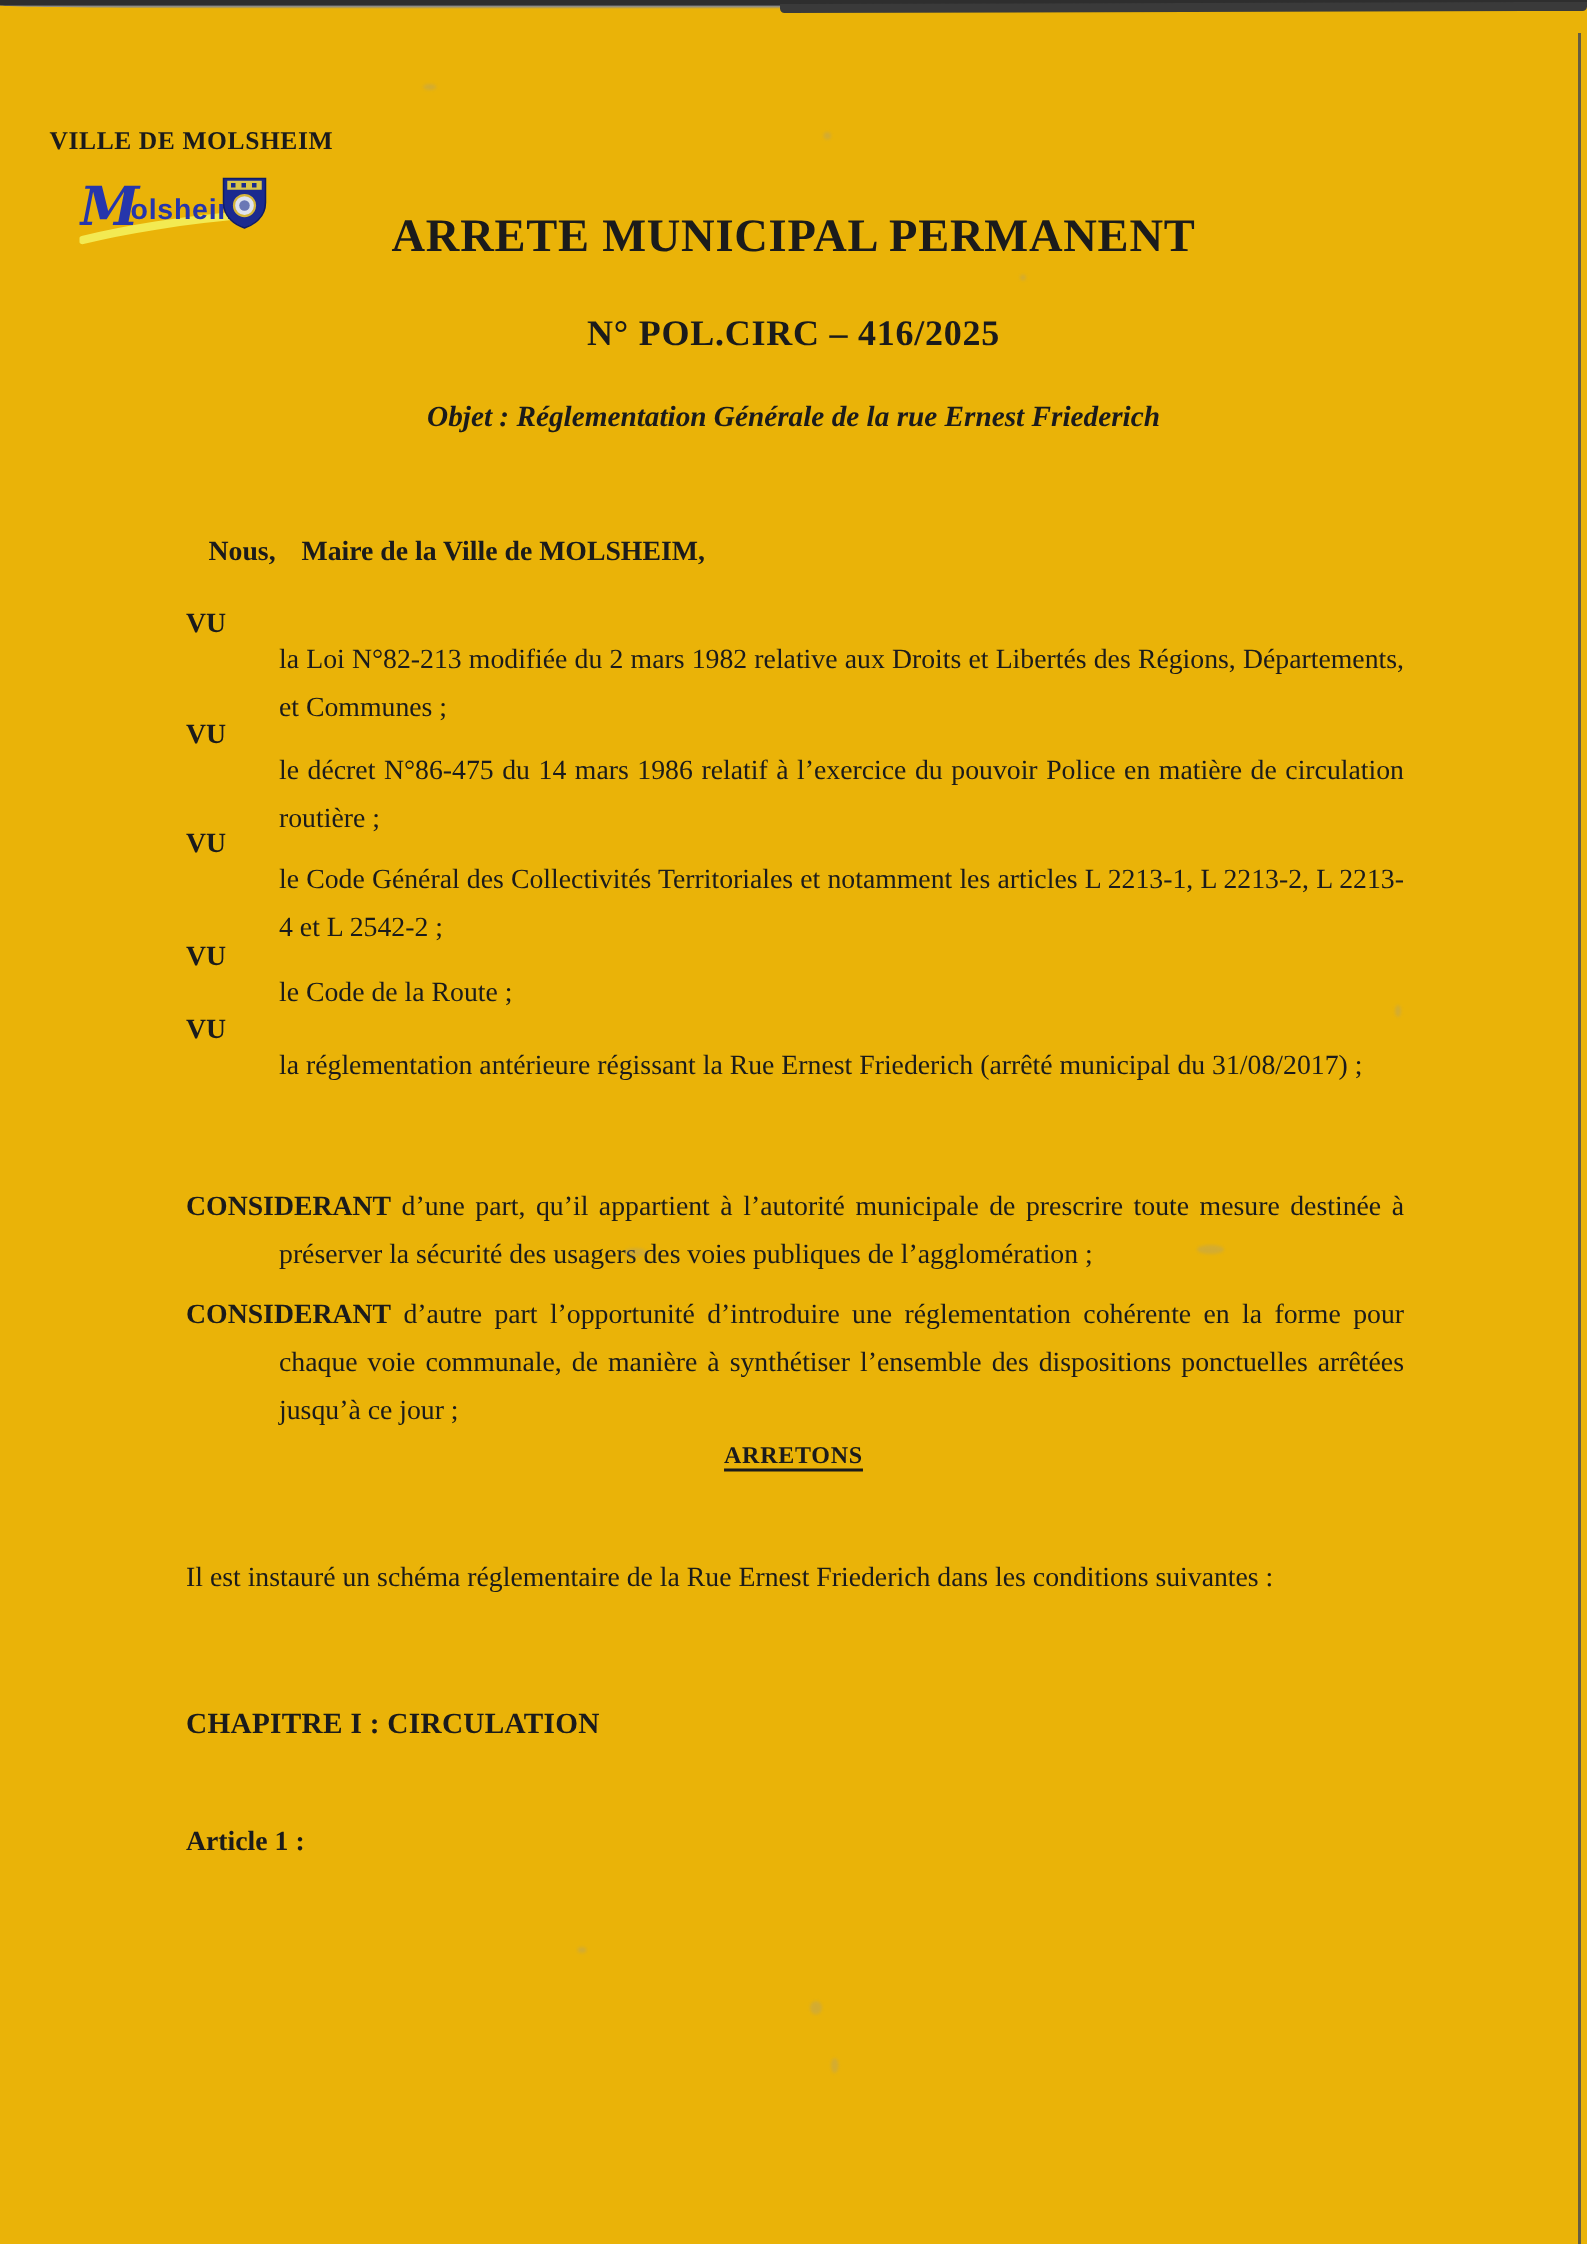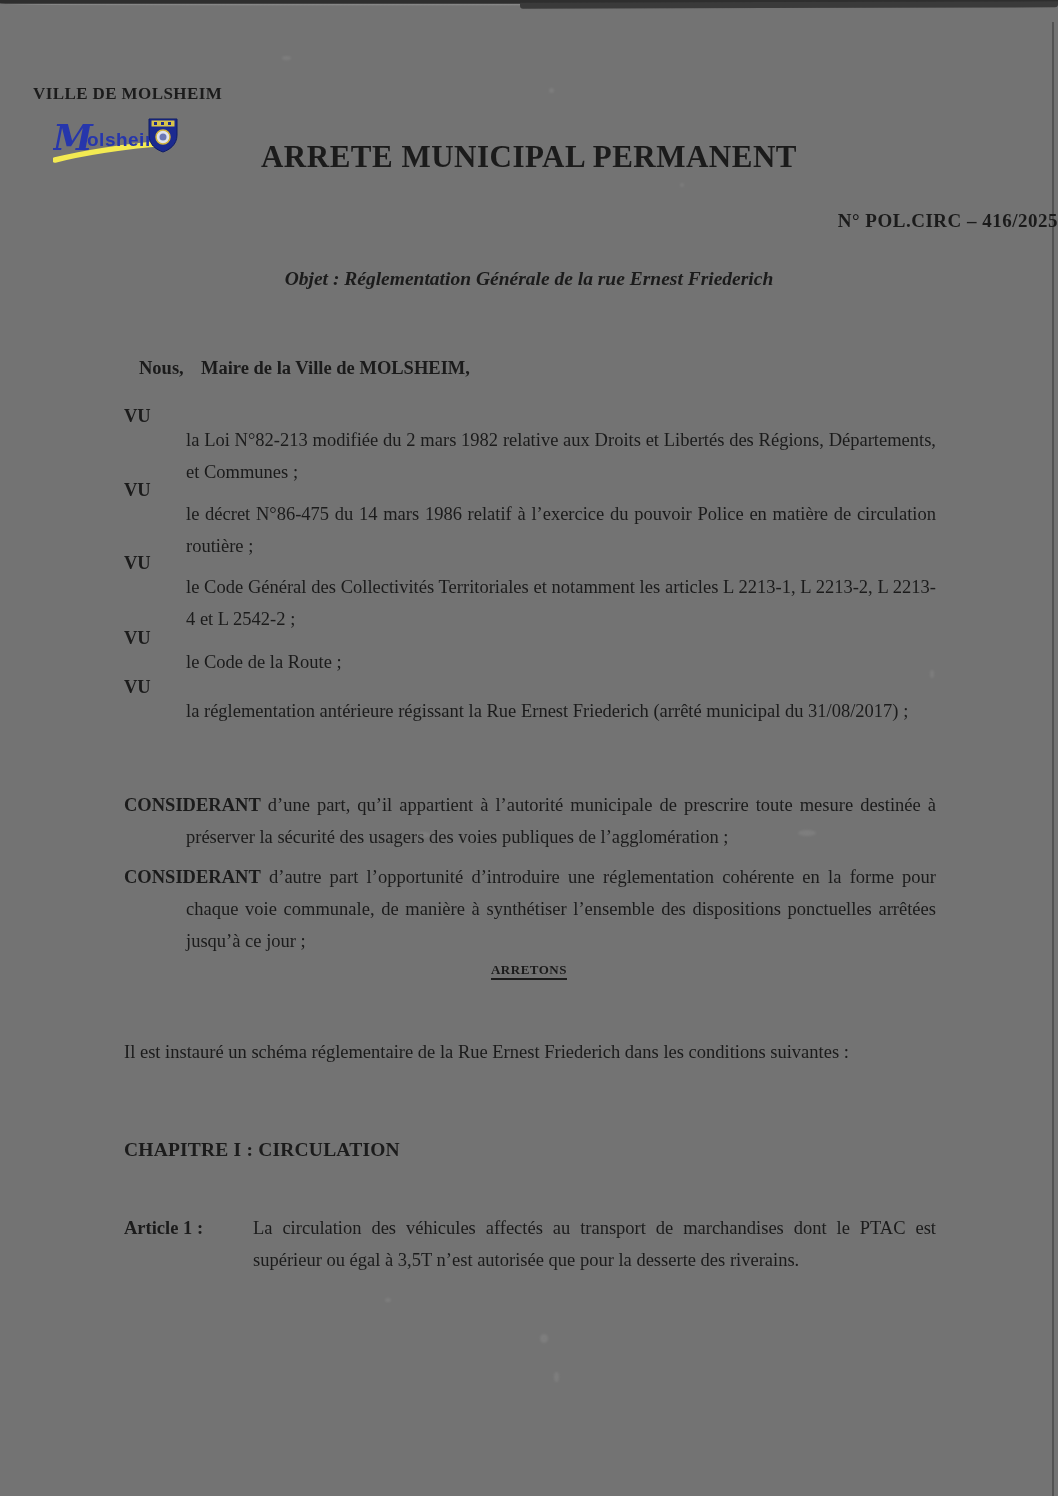--- a/index.html
+++ b/index.html
@@ -1,21 +1,21 @@
 <!DOCTYPE html>
 <html lang="fr"><head>
 <meta charset="utf-8">
 <style>
   html,body { margin:0; padding:0; background:#e8e8e8; }
   .page {
     position: relative;
     width: 1058px;
     height: 1496px;
     margin: 0 auto;
-    background: #737373;
+    background: #eab308;
     font-family: "Liberation Serif", serif;
     color: #1b1b1b;
     overflow: hidden;
   }
   
   .scan-top {
     position:absolute; top:0; left:0; width:100%; height:6px;
     background: linear-gradient(to bottom, #2e2e2e 0 55%, #8a8a8a 70%, transparent 100%);
     border-radius: 0 0 40% 30% / 0 0 60% 40%;
   }
@@ -34,22 +34,22 @@
     position:absolute; left:33px; top:84px;
     font-weight:bold; font-size:17px; letter-spacing:.4px;
   }
   .logo { position:absolute; left:53px; top:112px; width:134px; height:56px; }
 
   .doc-title {
     position:absolute; left:0; right:0; top:139px; text-align:center;
     font-weight:bold; font-size:31px; letter-spacing:.5px;
   }
   .doc-number {
-    position:absolute; left:0; right:0; top:210px; text-align:right;
-    font-weight:bold; font-size:19px; letter-spacing:.5px;
+    position:absolute; left:0; right:0; top:210px; text-align:center;
+    font-weight:bold; font-size:24px; letter-spacing:.5px;
   }
   .doc-subject {
     position:absolute; left:0; right:0; top:268px; text-align:center;
     font-weight:bold; font-size:19.5px;font-style:italic;
   }
 
   
   .body-text { font-size:18.5px; line-height:32px; }
   .salutation {
     position:absolute; left:124px; width:812px; top:352px;
@@ -66,21 +66,21 @@
   .considerant {
     position:absolute; left:124px; width:812px;
     text-align:justify; padding-left:62px; text-indent:-62px;
     box-sizing:border-box;
   }
   .considerant b { font-weight:bold; }
   .cons-1 { top:745px;margin-top:44px; } .cons-2 { top:842px; }
 
   .arretons {
     position:absolute; left:0; right:0; top:962px; text-align:center;
-    font-weight:bold; font-size:13px; letter-spacing:.5px;
+    font-weight:bold; font-size:16px; letter-spacing:.5px;
     text-decoration:underline; text-decoration-thickness:2px; text-underline-offset:4px;
   }
   .decision-intro {
     position:absolute; left:124px; width:812px; top:1036px; text-align:justify;
   }
   .chapter-heading {
     position:absolute; left:124px; top:1139px;
     font-weight:bold; font-size:19.5px; letter-spacing:.2px;
   }
   .article { position:absolute; left:124px; width:812px; top:1212px; display:flex; }
@@ -157,21 +157,20 @@
   <p class="considerant cons-2 body-text"><b>CONSIDERANT</b><span> d’autre part l’opportunité d’introduire une réglementation cohérente en la forme pour chaque voie communale, de manière à synthétiser l’ensemble des dispositions ponctuelles arrêtées jusqu’à ce jour ;</span></p>
 
   <div class="arretons">ARRETONS</div>
 
   <div class="decision-intro body-text">Il est instauré un schéma réglementaire de la Rue Ernest Friederich dans les conditions suivantes :</div>
 
   <div class="chapter-heading">CHAPITRE I : CIRCULATION</div>
 
   <div class="article body-text">
     <span class="article-label">Article 1 :</span>
-    <span class="article-text">La circulation des véhicules affectés au transport de marchandises dont le PTAC est supérieur ou égal à 3,5T n’est autorisée que pour la desserte des riverains.</span>
   </div>
 
   <div class="artifact" style="left:282px; top:56px; width:9px; height:4px;"></div>
   <div class="artifact" style="left:549px; top:88px; width:5px; height:5px;"></div>
   <div class="artifact" style="left:680px; top:183px; width:4px; height:4px;"></div>
   <div class="artifact" style="left:930px; top:670px; width:4px; height:8px;"></div>
   <div class="artifact" style="left:416px; top:832px; width:15px; height:6px;"></div>
   <div class="artifact" style="left:798px; top:830px; width:18px; height:6px;"></div>
   <div class="artifact" style="left:385px; top:1298px; width:6px; height:4px;"></div>
   <div class="artifact" style="left:540px; top:1334px; width:8px; height:9px;"></div>

